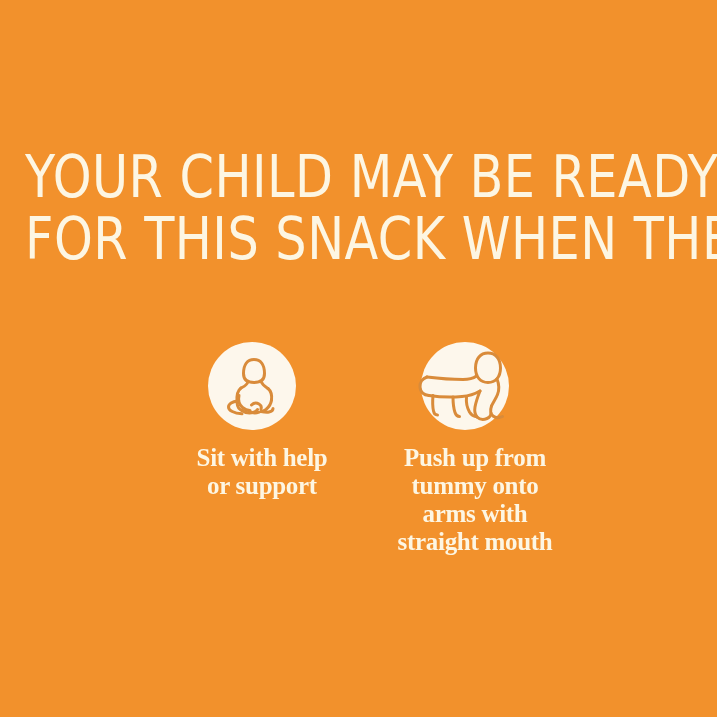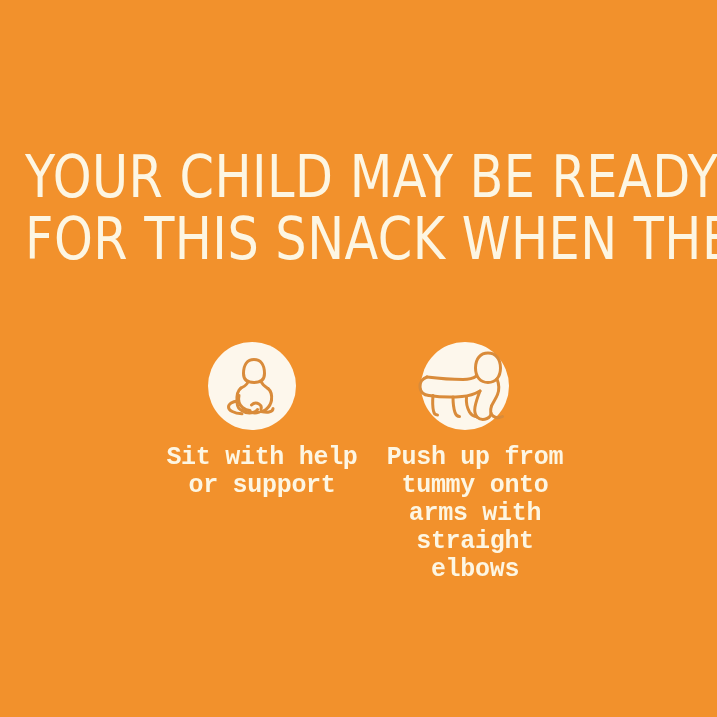--- a/index.html
+++ b/index.html
@@ -69,21 +69,21 @@
     overflow: visible;
     position: relative;
   }
   .circle svg {
     display: block;
     overflow: visible;
   }
   .caption {
     margin-top: 14px;
     color: #FDF6E3;
-    font-family: Liberation Mono, monospace;
+    font-family: Liberation Serif, serif;
     font-weight: bold;
     font-size: 25px;
     line-height: 28px;
     text-align: center;
     letter-spacing: -0.3px;
     white-space: pre-line;
     margin-left: 20px;
   }
 </style>
 </head>
@@ -154,18 +154,18 @@
             <path d="M67 47 C65 52 63 57.5 62 63 C61.3 67 62 70.5 64 73"></path>
             <path d="M64 73 C66.5 75.5 70.5 76 74 74.5 C76.5 73.4 78 71.5 78 69"></path>
 
             <path d="M53.5 53 C53 58 54 63.5 56.5 68 C58 70.5 60 72 62.5 72.5"></path>
           </g>
         </svg>
       </div>
       <div class="caption">Push up from
 tummy onto
 arms with
-straight elbows</div>
+straight mouth</div>
     </div>
 
 
   </div>
 </div>
 
 </body></html>

